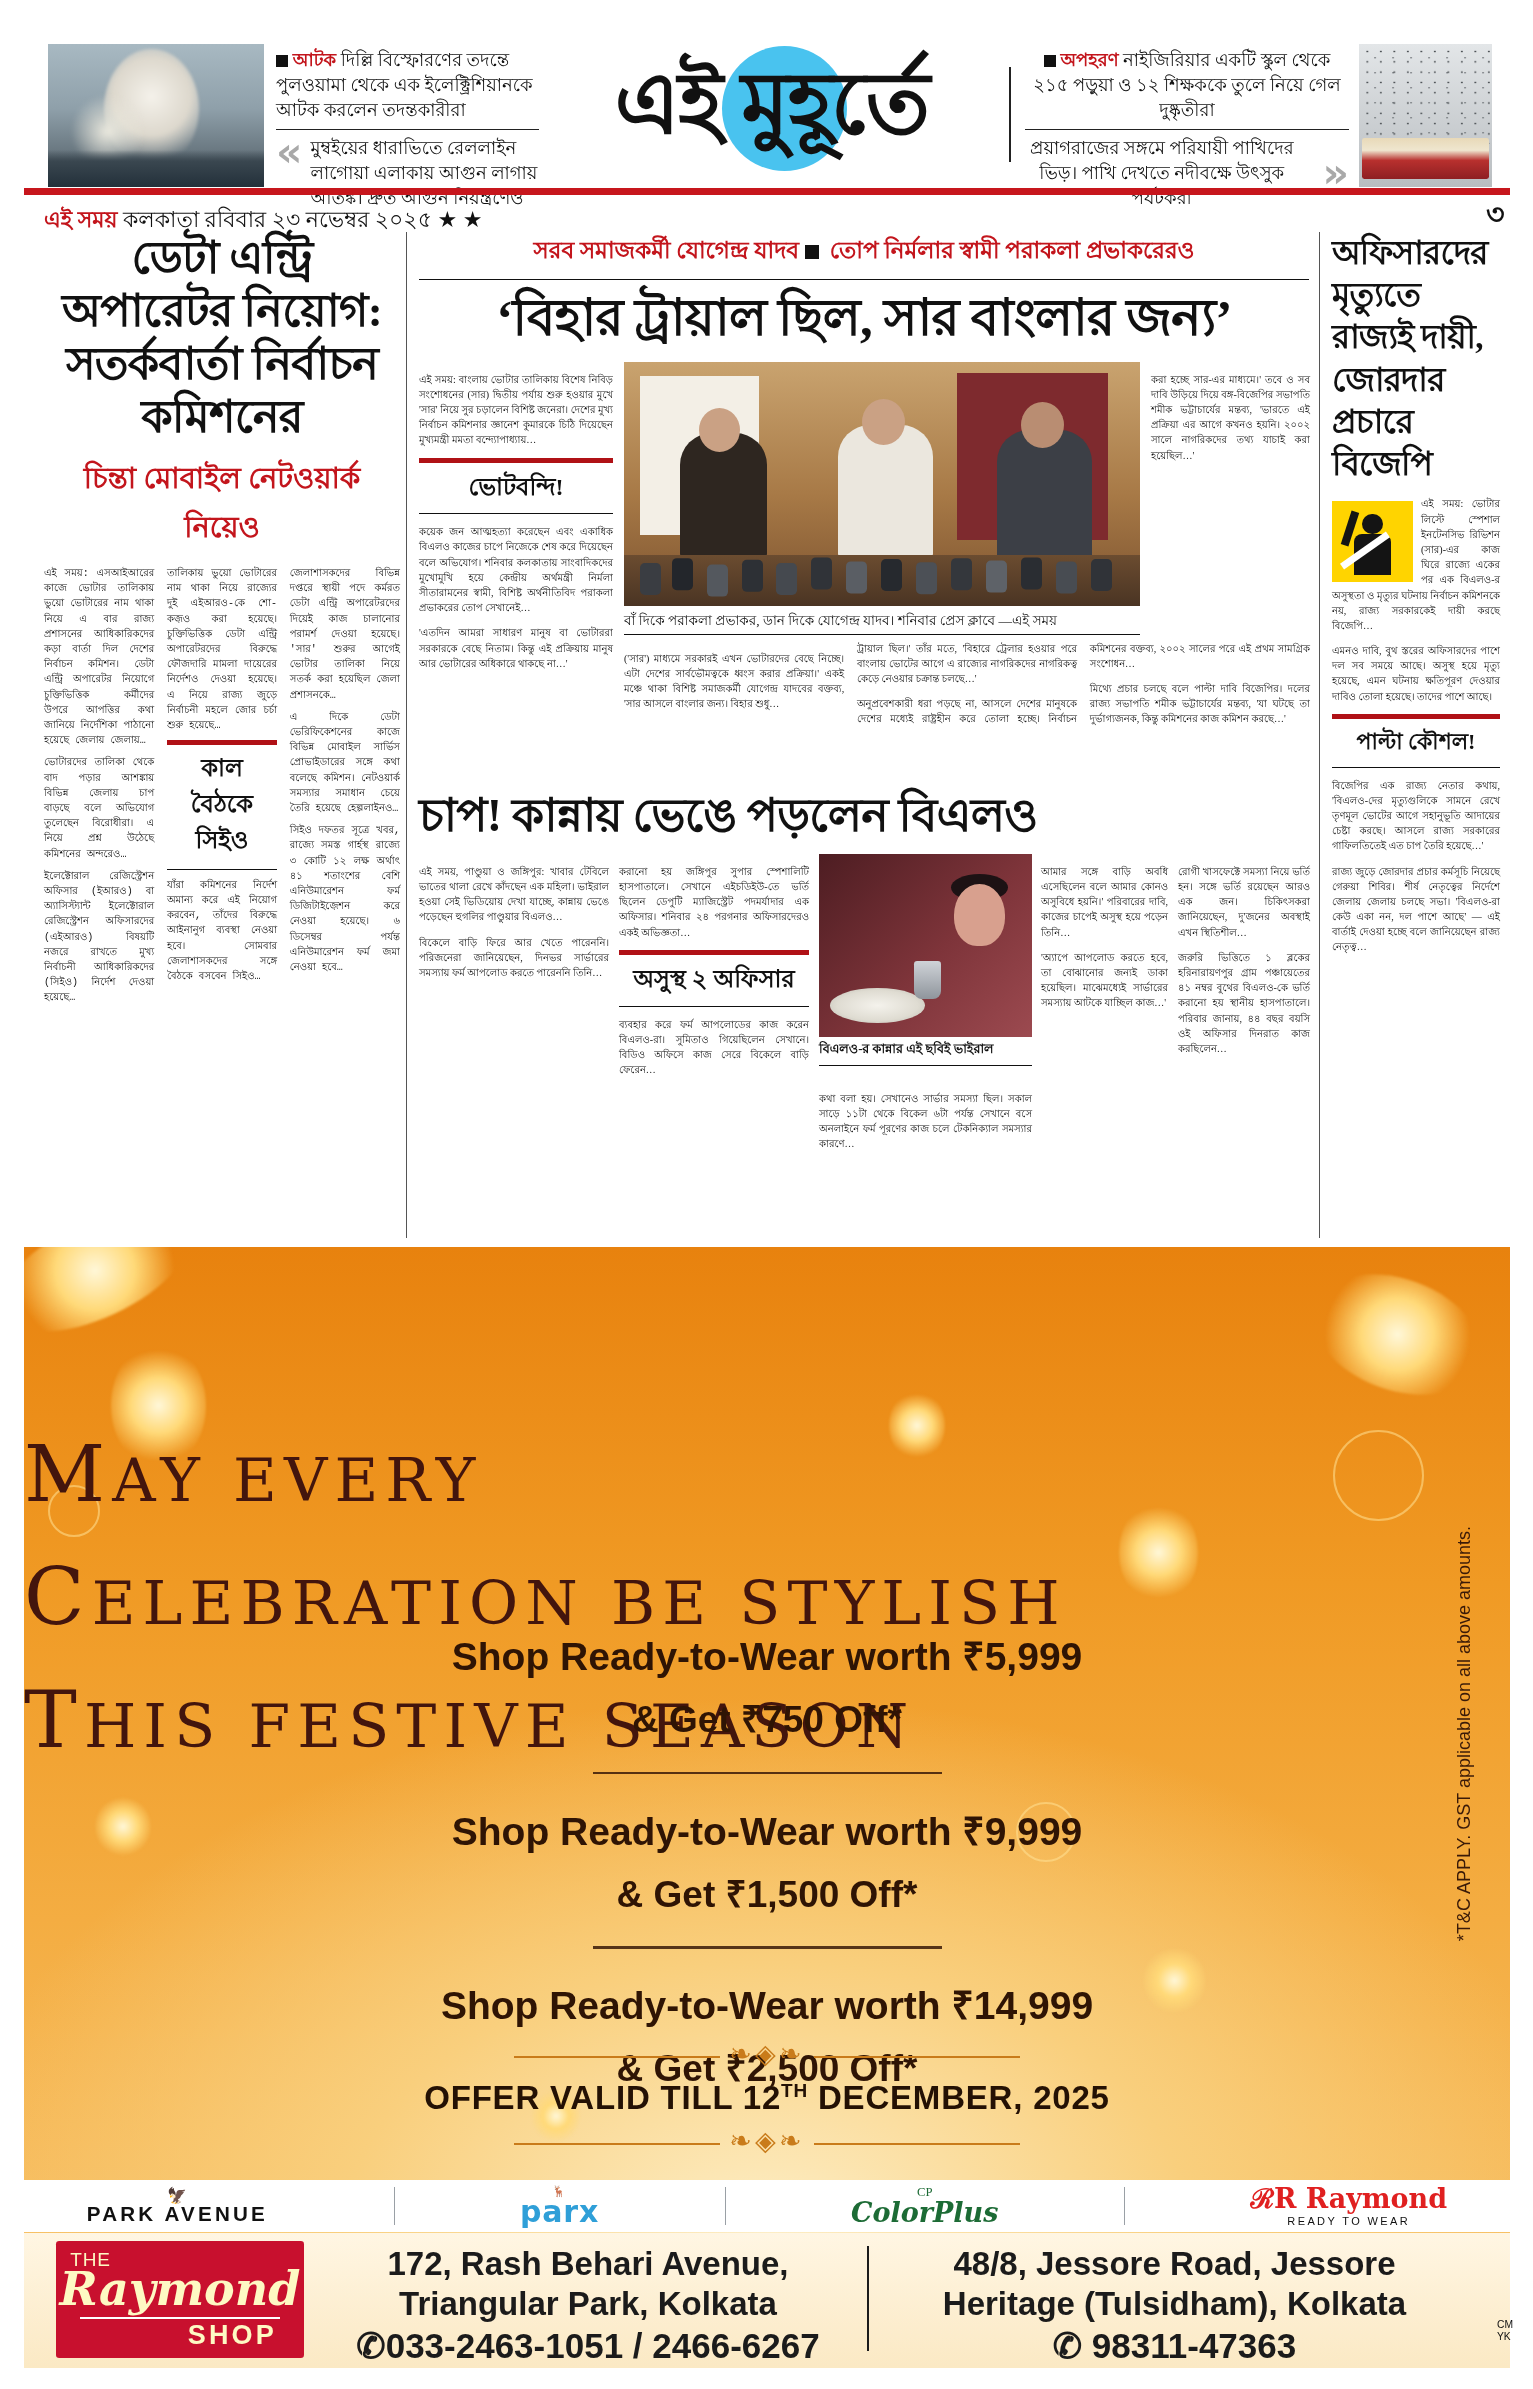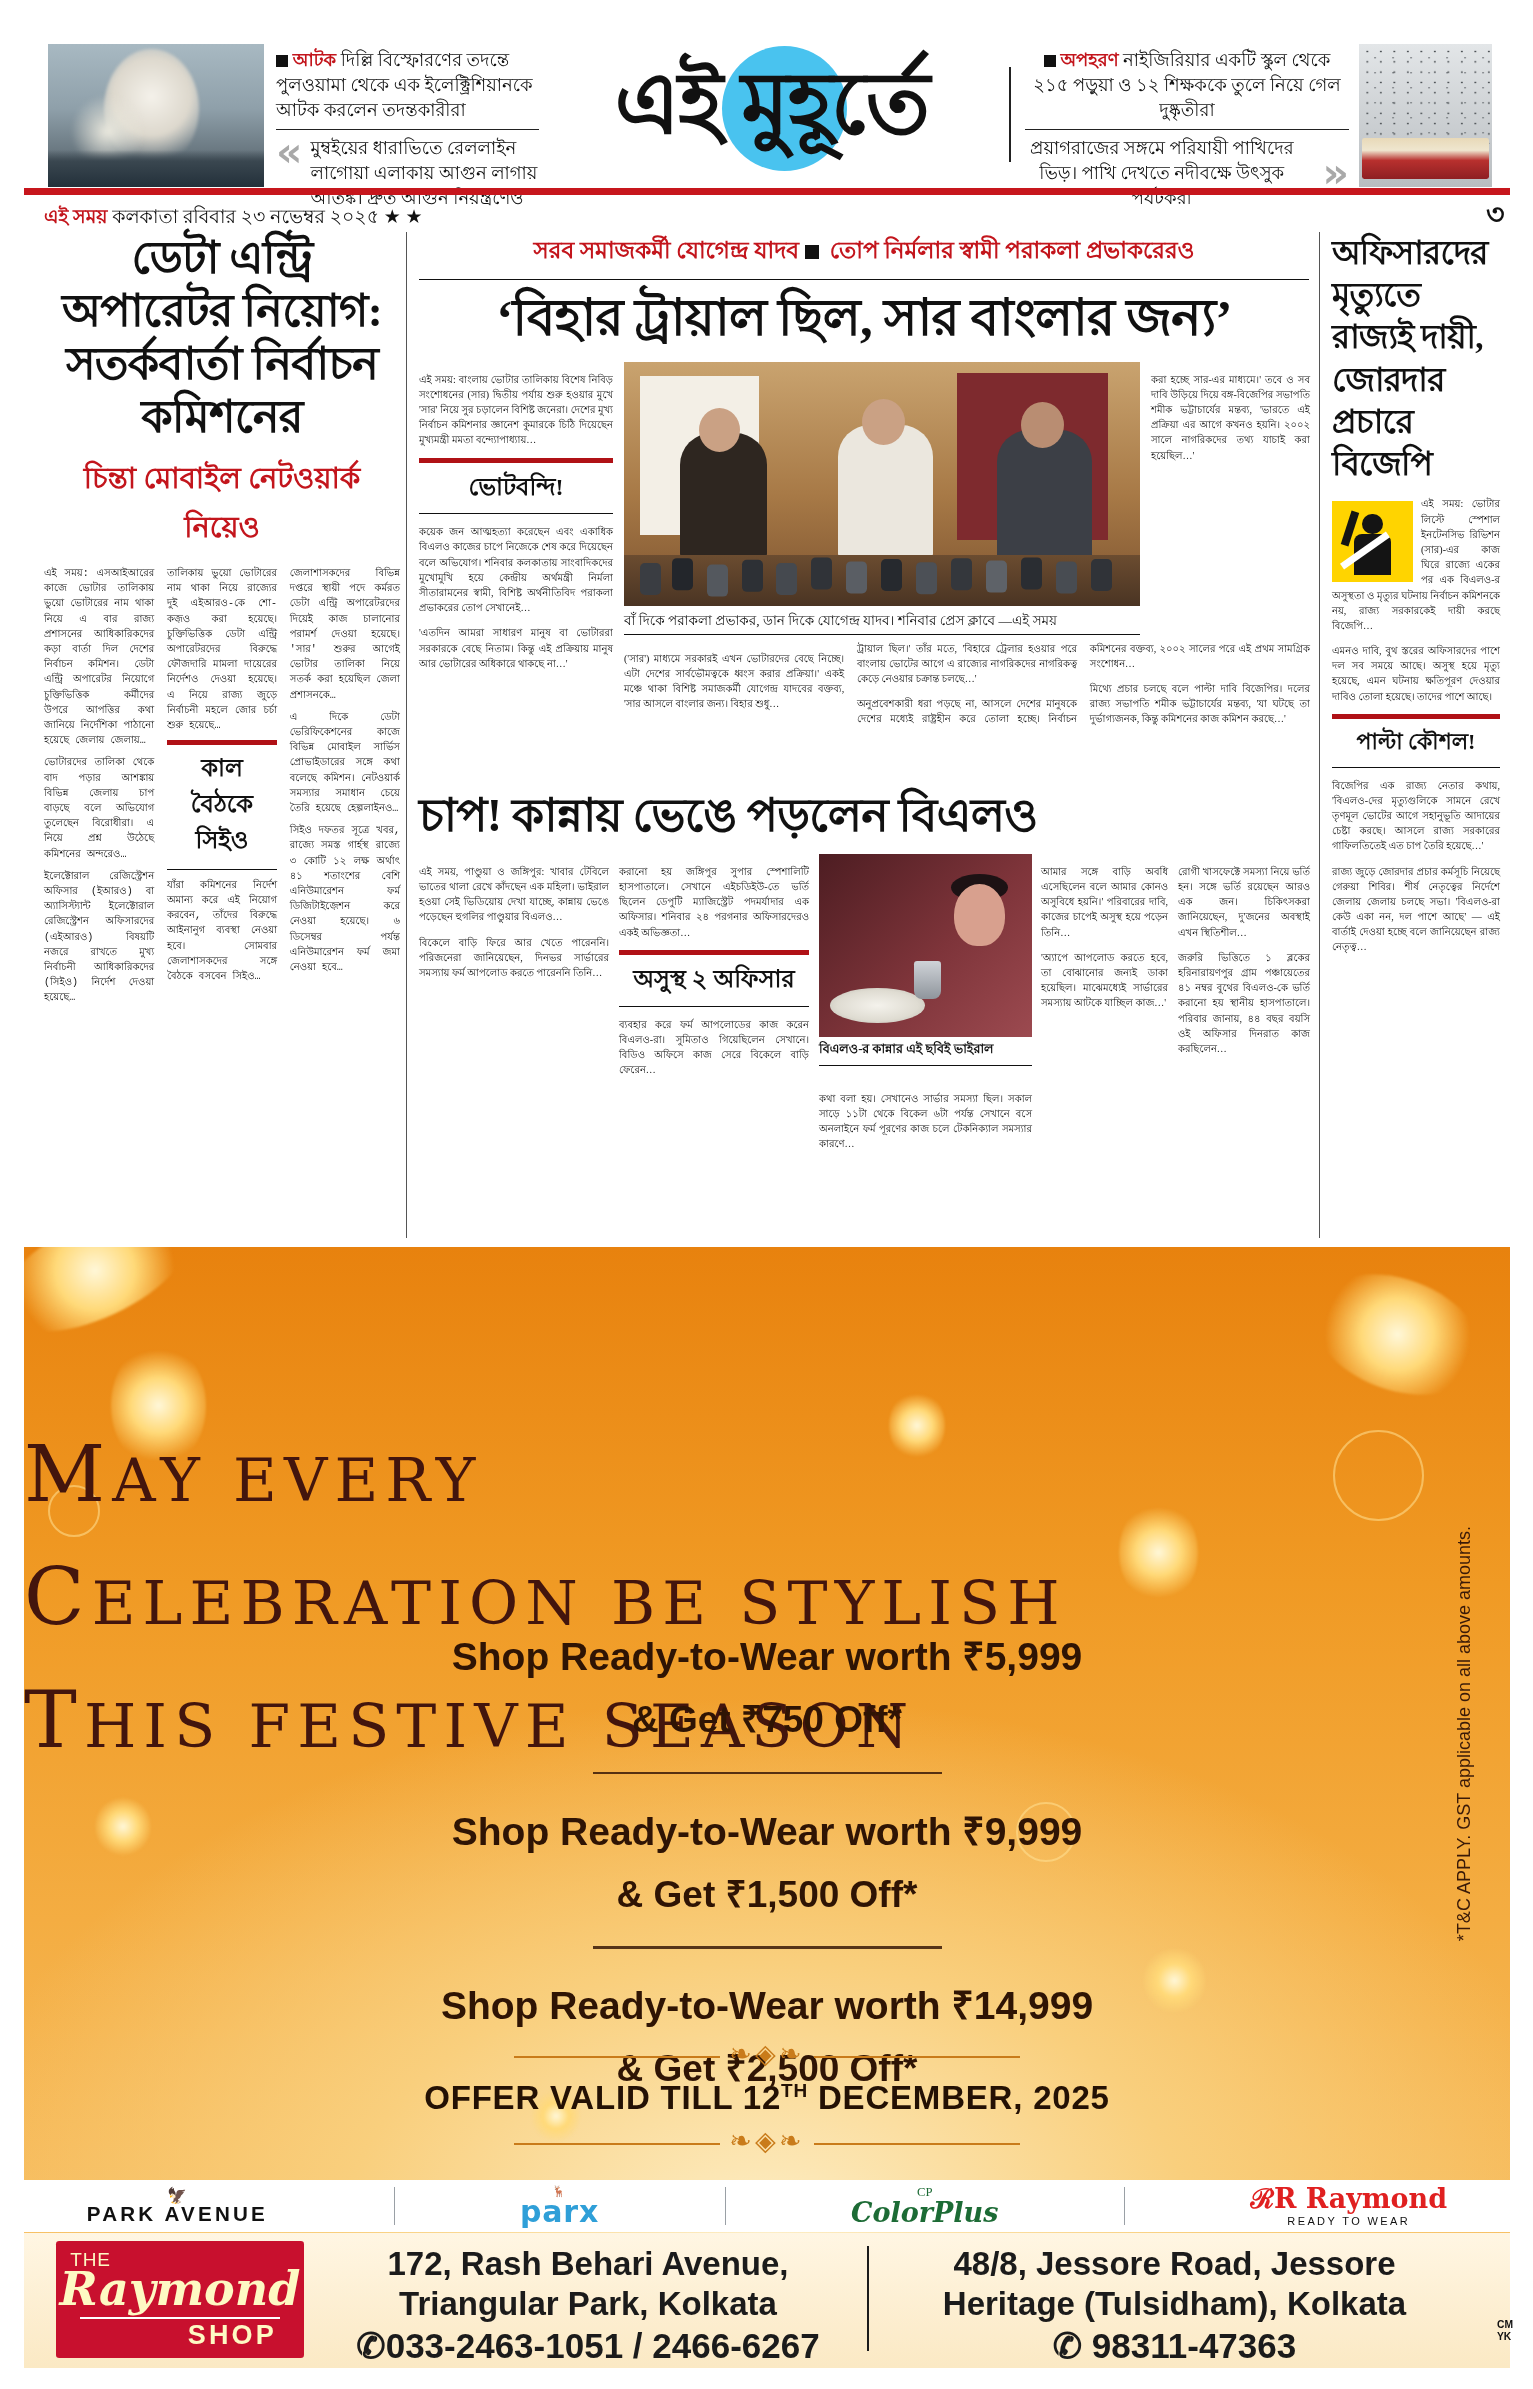--- a/index.html
+++ b/index.html
@@ -29,21 +29,21 @@
   .m-text{left:0;top:14.3px;width:100%;text-align:center;font-size:86px;font-weight:bold;
      line-height:1.3;letter-spacing:-1.6px;}
   .vline{width:1.6px;background:#222;}
   .tr-photo{left:1359px;top:44px;width:133px;height:143px;
      background:linear-gradient(180deg,#e3e6e8 0%,#c9cdd0 60%,#b9bdc0 100%);}
   .flock{left:0;top:0;width:100%;height:70%;
      background-image:radial-gradient(#4a4f53 1px, transparent 1.4px),radial-gradient(#6a6f73 0.8px, transparent 1.2px);
      background-size:13.5px 10.3px,18px 15px;background-position:1.6px 2.4px,7.1px 6.3px;}
   .boat{left:3.2px;bottom:8px;width:127px;height:41px;background:linear-gradient(180deg,#e8d9b8 0%,#efe6cf 30%,#b8302e 55%,#8e1f22 100%);border-radius:2.4px;}
   .redrule{left:24px;top:188px;width:1486px;height:7.1px;background:#c7161d;}
-  .dateline{left:44px;top:202px;font-size:19px;}
+  .dateline{left:44px;top:202px;font-size:22px;}
   .pagenum{left:1486px;top:193px;font-size:28.6px;font-weight:bold;}
 
   
   .h-left{font-size:45px;font-weight:bold;line-height:1.18;text-align:center;letter-spacing:-0.8px;}
   .subhead-red{font-size:29px;font-weight:bold;color:#c3151c;text-align:center;margin-top:11px;}
   .bodytext{font-size:10px;line-height:1.52;}
   .cols3{column-count:3;column-gap:12.7px;}
   .cols3 p, .colflow p{margin:0 0 7.1px 0;}
   .boxhead{break-inside:avoid;border-top:5.6px solid #b01116;border-bottom:1.6px solid #111;
      text-align:center;font-size:24px;font-weight:bold;padding:6.3px 1.6px 8px 1.6px;margin:4.8px 0 8px 0;}
@@ -116,21 +116,21 @@
   .rshop .ray{position:absolute;left:0;top:20.6px;width:100%;font-size:46px;font-weight:bold;font-style:italic;}
   .rshop .shopline{position:absolute;left:24px;right:24px;top:76px;border-top:2.4px solid #fff;}
   .rshop .shop{position:absolute;right:27px;top:79px;font-size:27px;letter-spacing:3.2px;font-family:"Liberation Sans",sans-serif;font-weight:bold;}
   .addr{position:absolute;top:11px;color:#1b1b1b;font-family:"Liberation Sans",sans-serif;
       font-weight:bold;text-align:center;font-size:33px;line-height:1.22;}
   .addr .ph{font-size:35px;}
   .addr-div{position:absolute;left:843px;top:12.7px;width:2.4px;height:105px;background:#1b1b1b;}
   .tnc{position:absolute;right:-200px;top:476px;width:492px;text-align:center;
       transform:rotate(-90deg);transform-origin:center;color:#3a1a08;
       font-family:"Liberation Sans",sans-serif;font-size:18px;}
-  .regmarks{left:1497px;top:2319px;font-size:10.3px;font-weight:bold;line-height:1.15;font-family:"Liberation Sans",sans-serif;}
+  .regmarks{left:1497px;top:2319px;font-size:10.3px;font-weight:normal;line-height:1.15;font-family:"Liberation Sans",sans-serif;}
 </style>
 </head>
 <body>
 
 <div id="page">
 
   <div class="abs photo tl-photo">
     <div class="abs smoke1"></div>
       <div class="abs smoke2"></div>
       <div class="abs debris"></div>

